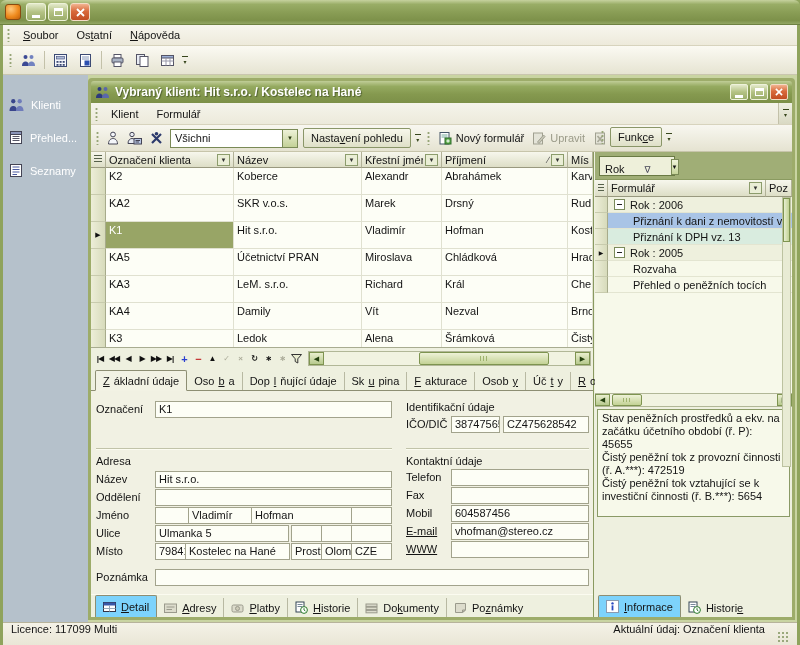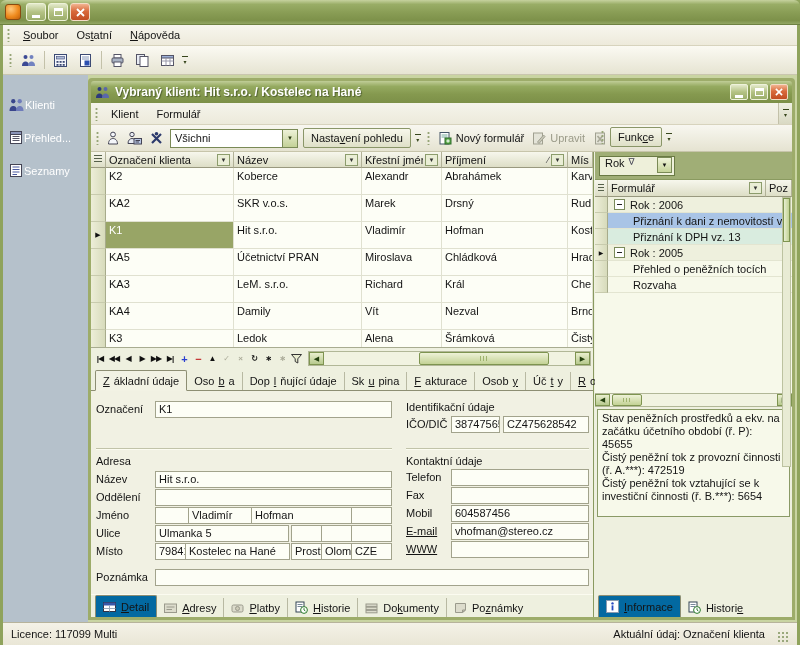--- a/index.html
+++ b/index.html
@@ -22,21 +22,21 @@
 .mitem{padding:3px 9px;cursor:default}
 .grip{width:3px;height:14px;margin:0 4px;flex:0 0 3px;background-image:radial-gradient(circle,#97a577 1px,rgba(0,0,0,0) 1.2px);background-size:3px 4px;background-repeat:repeat-y}
 .toolbar{position:absolute;left:3px;top:46px;right:3px;height:29px;background:linear-gradient(180deg,#fbfaf3,#e6e4d2);display:flex;align-items:center;border-bottom:1px solid #c9c6ae;padding:0 2px}
 .tb{width:25px;height:22px;display:flex;align-items:center;justify-content:center;border-radius:2px}
 .vsep{width:1px;height:18px;background:#c3c1a9;margin:0 3px}
 .ovf{display:flex;flex-direction:column;align-items:center;justify-content:center;width:10px;height:20px;font-size:6px;color:#37461c}
 .ovf::before{content:"";width:6px;height:1px;background:#37461c;margin-bottom:1px}
 
 .content{position:absolute;left:3px;top:75px;right:3px;bottom:23px;background:#c9d4a2}
 .sidebar{position:absolute;left:0;top:0;width:85px;bottom:0;background:#b5c1cb;padding-top:14px}
-.sb-item{display:flex;align-items:center;gap:0;color:#fff;padding:9px 5px;cursor:default}
+.sb-item{display:flex;align-items:center;gap:6px;color:#fff;padding:9px 5px;cursor:default}
 .sb-item .lbl{white-space:nowrap;overflow:hidden}
 
 .iwin{position:absolute;left:85px;top:3px;right:2px;bottom:2px;background:#9dac6a;border:3px solid #9dac6a;border-radius:4px 4px 0 0;display:flex;flex-direction:column}
 .ititle{flex:0 0 22px;border-radius:3px 3px 0 0;background:linear-gradient(180deg,#c0cd97,#95aa60 25%,#85994f 60%,#7c9048);display:flex;align-items:center;gap:5px;padding:0 4px}
 .ititle .ttext{font-size:12px}
 .iwb{width:18px;height:16px;border-radius:2px;border:1px solid #eef2da;background:linear-gradient(180deg,#e3e9ca,#b4c284 50%,#9cae6b);display:flex;align-items:center;justify-content:center}
 .iwb.close{background:linear-gradient(180deg,#f2b390,#d96a3c 45%,#c24d22);border-color:#f3dcc6}
 .imenu{flex:0 0 22px;background:linear-gradient(180deg,#f5f4eb,#eceadb);display:flex;align-items:center;border-bottom:1px solid #d7d3bd;position:relative}
 .menu-ovf{position:absolute;right:0;top:0;bottom:0;width:14px;background:linear-gradient(180deg,#eff0e2,#d9d9c3);border-left:1px solid #c3c1a9;display:flex;align-items:center;justify-content:center}
 .itoolbar{flex:0 0 27px;background:linear-gradient(180deg,#f8f7f0,#e5e3d1);display:flex;align-items:center;border-bottom:1px solid #c7c5ab;padding-left:1px;position:relative}
@@ -76,52 +76,52 @@
 .sthumb::after{content:"";position:absolute;left:50%;top:3px;bottom:3px;width:9px;margin-left:-4px;background:repeating-linear-gradient(90deg,#9fb36e 0 1px,rgba(0,0,0,0) 1px 3px)}
 
 .dtabs{position:absolute;left:0;top:218px;right:0;height:21px;display:flex;align-items:flex-end;padding-left:4px;border-bottom:1px solid #8d8e73}
 .dtab{height:18px;display:flex;align-items:center;gap:4px;padding:0 7px;border-left:1px solid #b8b9a2;cursor:default;white-space:nowrap}
 .dtab:first-child{border-left:none}
 .dtab.act{height:21px;background:#f2f2e4;border:1px solid #8d8e73;border-bottom:1px solid #f2f2e4;border-radius:2px 2px 0 0;margin-bottom:-1px;position:relative;z-index:2}
 .dtab.act + .dtab{border-left:none}
 .btabs{position:absolute;left:0;bottom:0;right:0;height:23px;display:flex;align-items:flex-end;background:#eef0df;padding-left:4px;border-top:1px solid #fbfbf0}
 .btab{height:19px;display:flex;align-items:center;gap:5px;padding:0 7px;border-left:1px solid #b8b9a2;cursor:default;white-space:nowrap}
 .btab:first-child{border-left:none}
-.btab.act{height:22px;background:#0369a1;border:1px solid #8d8e73;border-bottom:none;border-radius:2px 2px 0 0}
+.btab.act{height:22px;background:#7dd3fc;border:1px solid #8d8e73;border-bottom:none;border-radius:2px 2px 0 0}
 .btab.act + .btab{border-left:none}
 
 .formarea{position:absolute;left:0;top:239px;right:0;bottom:23px;background:#f1f1e3;overflow:hidden}
 .flabel{position:absolute;height:17px;line-height:17px;white-space:nowrap}
 .flink{text-decoration:underline}
 .finput{position:absolute;height:17px;border:1px solid #a2a38c;background:#fdfef6;padding:0 3px;line-height:15px;white-space:nowrap;overflow:hidden}
 .fsep{position:absolute;height:2px;border-top:1px solid #c1c3a9;border-bottom:1px solid #fcfcf1}
 
 .groupbar{flex:0 0 28px;background:#a0ae76;border-bottom:1px solid #8a9a60;display:flex;align-items:center;padding:0 4px}
-.rokbox{width:76px;height:20px;background:#eef0da;border:1px solid #6a7a44;display:flex;align-items:flex-start;padding:0 2px 0 5px;gap:4px}
+.rokbox{width:76px;height:20px;background:#eef0da;border:1px solid #6a7a44;display:flex;align-items:flex-end;padding:0 2px 0 5px;gap:20px}
 .rok-drop{width:15px;height:16px;background:linear-gradient(180deg,#f0f4da,#c6d49a);border:1px solid #7a8a56;display:flex;align-items:center;justify-content:center;font-size:6px;margin-left:auto}
 .rhead{flex:0 0 17px;display:flex}
 .rh-form{flex:1}
 .rh-poz{flex:0 0 26px;border-left:none}
 .trow{flex:0 0 16px;display:flex}
 .tgut{flex:0 0 13px;background:linear-gradient(90deg,#edeed8,#d7dbbb);border-right:1px solid #a7ab8b;border-bottom:1px solid #c8cbad;display:flex;align-items:center;justify-content:center;font-size:6px;color:#111}
 .tcon{flex:1;display:flex;align-items:center;gap:5px;border-bottom:1px solid #e3e5d1;background:#f7f9ea;padding-left:5px;overflow:hidden;white-space:nowrap}
 .tcon.grp{background:#eef0dd;padding-left:6px}
 .tcon.item{padding-left:25px}
 .hl-blue{background:#a9c4e6}
 .hl-mint{background:#d9ecdf}
 .expbox{width:11px;height:11px;border:1px solid #7a8a5a;background:#fff;position:relative;flex:0 0 11px}
 .expbox::after{content:"";position:absolute;left:2px;right:2px;top:4px;height:1px;background:#222}
 .treefill{flex:1;background:#f7f9ea}
 .rscroll{flex:0 0 14px;display:flex;border-top:1px solid #b1b797;border-bottom:1px solid #b1b797}
 .vscroll{position:absolute;right:1px;top:45px;width:9px;height:270px;background:#e8ebd4;border:1px solid #bcc2a0}
 .vscroll::after{content:"";position:absolute;left:0;right:0;top:0;height:42px;background:linear-gradient(90deg,#e8efd2,#c2d294);border:1px solid #7e9450}
 .infobox{flex:0 0 108px;margin:2px 2px 0 2px;border:1px solid #8a9a66;background:#f7f9ea;padding:2px 4px;line-height:13px;overflow:hidden}
 .rtabs{flex:1;display:flex;align-items:flex-end;padding-left:3px}
 
-.statusbar{position:absolute;left:3px;right:3px;bottom:0;height:23px;background:linear-gradient(180deg,#f4f2e7,#e9e6d6);border-top:1px solid #b7b39b;display:flex;align-items:center;padding:0 8px}
+.statusbar{position:absolute;left:3px;right:3px;bottom:0;height:23px;background:linear-gradient(180deg,#f4f2e7,#e9e6d6);border-top:1px solid #b7b39b;display:flex;padding:0 8px}
 .st-left{flex:1}
 .st-right{margin-right:12px}
 .sgrip{width:12px;height:12px;align-self:flex-end;margin-bottom:2px;background-image:radial-gradient(circle,#9aa87c 1.2px,rgba(0,0,0,0) 1.4px);background-size:4px 4px;background-position:bottom right;background-repeat:repeat}
 .icon{flex:0 0 auto}
 </style>
 </head>
 <body>
 
 <div class="titlebar">
   <div class="app-ico"></div>
@@ -629,25 +629,25 @@
           <div class="tgut">
               <span>▶</span>
             </div>
           <div class="tcon grp">
               <span class="expbox"></span>
               <span>Rok : 2005</span>
             </div>
         </div>
         <div class="trow">
           <div class="tgut"></div>
-          <div class="tcon item">Přehled o peněžních tocích</div>
+          <div class="tcon item">Rozvaha</div>
         </div>
         <div class="trow">
           <div class="tgut"></div>
-          <div class="tcon item">Rozvaha</div>
+          <div class="tcon item">Přehled o peněžních tocích</div>
         </div>
         <div class="treefill"></div>
         <div class="rscroll">
           <span class="sbtn">◀</span>
           <div class="strack">
               <div class="sthumb" style="left:2px;width:30px"></div>
             </div>
           <span class="sbtn">▶</span>
         </div>
         <div class="infobox">

